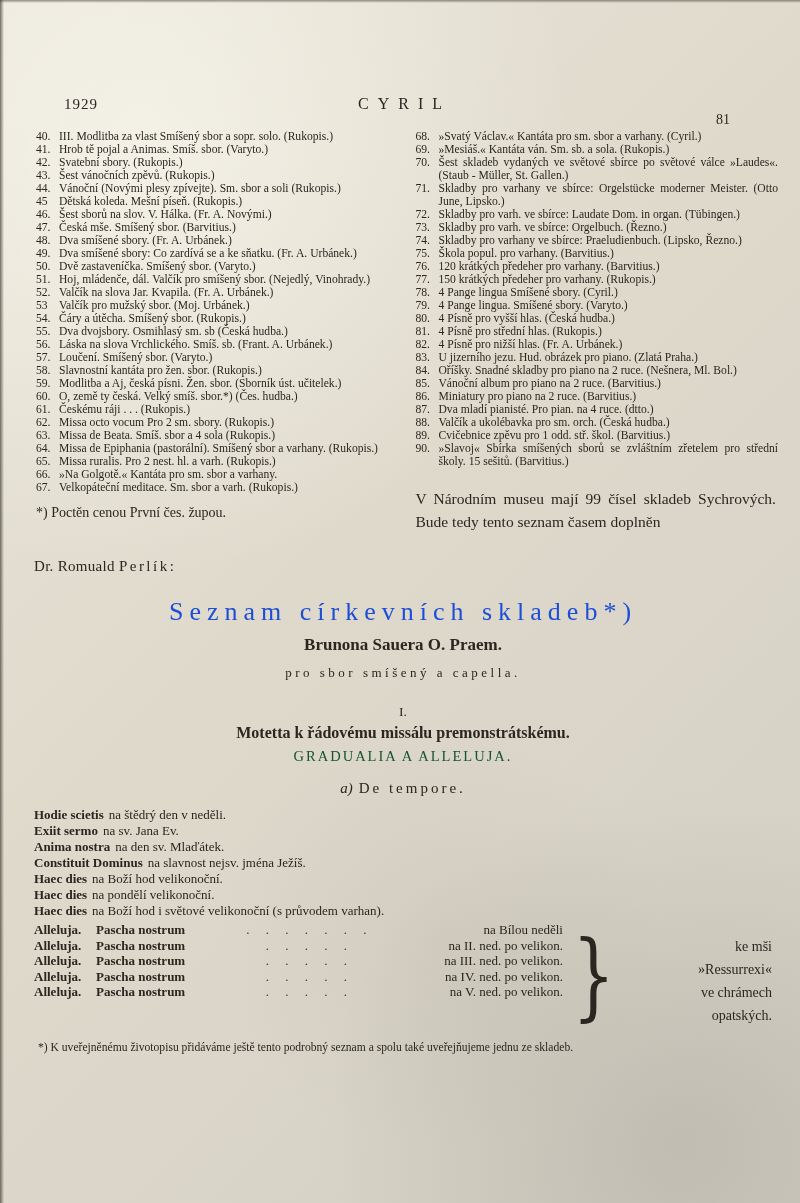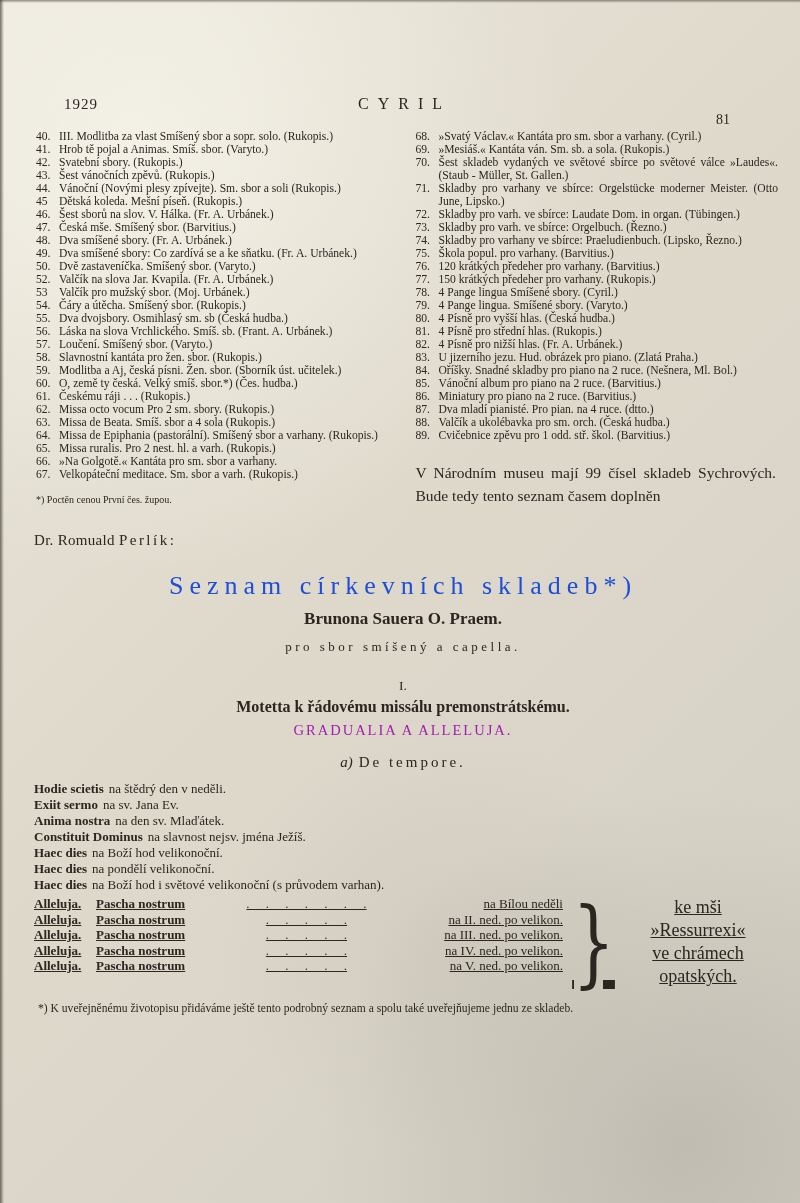--- a/index.html
+++ b/index.html
@@ -25,55 +25,55 @@
   .header .journal{position:absolute;left:50%;top:-1px;transform:translateX(-50%);
     font-size:16px;letter-spacing:9px;padding-left:9px;}
   .header .pageno{position:absolute;right:6px;top:2px;font-size:14px;margin-top:14px;}
 
   
   .columns{display:flex;gap:15px;margin:14px 20px 0 36px;}
   .col{flex:1;min-width:0;}
   .witem{display:flex;font-size:11.6px;line-height:13px;}
   .witem .num{flex:0 0 23px;white-space:nowrap;}
   .witem .txt{flex:1;text-align:justify;padding-right:2px;}
-  .left-footnote{margin-top:12px;font-size:10px;line-height:13px;}
+  .left-footnote{margin-top:12px;font-size:14px;line-height:13px;}
   .museum-note{margin-top:19px;font-size:15.5px;line-height:23px;
     text-align:justify;padding-right:4px;}
 
   
   .article{margin:25px 28px 0 34px;}
   .author{font-size:15px;letter-spacing:.3px;}
   .author .spaced{letter-spacing:2.5px;}
   .main-title{text-align:center;margin-top:22px;font-size:26px;
     letter-spacing:6px;font-weight:500;color:#1d4ed8;}
   .subtitle{text-align:center;margin-top:8px;font-size:17px;font-weight:bold;}
   .capella{text-align:center;margin-top:10px;font-size:13px;letter-spacing:3.5px;}
   .roman{text-align:center;margin-top:23px;font-size:13.5px;}
   .section-title{text-align:center;margin-top:4px;font-size:16px;font-weight:bold;}
-  .section-sub{text-align:center;margin-top:6px;font-size:14.5px;letter-spacing:2px;color:#a21caf;}
+  .section-sub{text-align:center;margin-top:6px;font-size:14.5px;letter-spacing:2px;color:#14532d;}
   .part-label{text-align:center;margin-top:15px;font-size:15px;}
   .part-label .it{font-style:italic;margin-right:6px;}
   .part-label .sp{letter-spacing:3px;}
 
   .entries{margin-top:10px;}
   .entry{font-size:13px;line-height:16px;}
   .entry .lead{font-weight:bold;margin-right:5px;}
 
-  .alleluja-wrap{display:flex;align-items:stretch;margin-top:3px;text-decoration:underline;}
+  .alleluja-wrap{display:flex;align-items:stretch;margin-top:3px;}
   .al-rows{width:600px;}
   .al-row{display:flex;font-size:13px;line-height:15.6px;}
   .al-row .l1{font-weight:bold;flex:0 0 62px;}
   .al-row .l2{font-weight:bold;flex:0 0 122px;}
   .al-row .dots{flex:1;text-align:center;word-spacing:13px;color:#3a352c;overflow:hidden;white-space:nowrap;}
   .al-row .rest{flex:0 0 168px;text-align:right;white-space:nowrap;}
   .brace{flex:0 0 34px;display:flex;align-items:center;justify-content:center;}
   .brace span{font-size:96px;line-height:78px;transform:scaleX(.7);
     font-family:"DejaVu Serif",serif;color:#2b2620;}
-  .al-note{flex:0 0 148px;align-self:center;text-align:center;
-    font-size:18px;line-height:23px;}
+  .al-note{flex:0 0 148px;align-self:center;text-align:right;
+    font-size:14px;line-height:23px;margin-top:13px;}
   .al-note span{display:block;}
 
   .bottom-footnote{margin:14px 26px 0 38px;font-size:11.6px;line-height:14px;
     padding-left:17px;text-indent:-17px;text-align:justify;}
 </style>
 </head>
 <body>
 
 <div class="edge-left"></div>
 <div class="edge-top"></div>
@@ -113,21 +113,21 @@
           <span class="txt">Vánoční (Novými plesy zpívejte). Sm. sbor a soli (Rukopis.)</span>
         </div>
 
         <div class="witem">
           <span class="num">45</span>
           <span class="txt">Dětská koleda. Mešní píseň. (Rukopis.)</span>
         </div>
 
         <div class="witem">
           <span class="num">46.</span>
-          <span class="txt">Šest sborů na slov. V. Hálka. (Fr. A. Urbánek.)</span>
+          <span class="txt">Šest sborů na slov. V. Hálka. (Fr. A. Novými.)</span>
         </div>
 
         <div class="witem">
           <span class="num">47.</span>
           <span class="txt">Česká mše. Smíšený sbor. (Barvitius.)</span>
         </div>
 
         <div class="witem">
           <span class="num">48.</span>
           <span class="txt">Dva smíšené sbory. (Fr. A. Urbánek.)</span>
@@ -136,20 +136,24 @@
         <div class="witem">
           <span class="num">49.</span>
           <span class="txt">Dva smíšené sbory: Co zardívá se a ke sňatku. (Fr. A. Urbánek.)</span>
         </div>
 
         <div class="witem">
           <span class="num">50.</span>
           <span class="txt">Dvě zastaveníčka. Smíšený sbor. (Varyto.)</span>
         </div>
 
+        <div class="witem">
+          <span class="num">51.</span>
+          <span class="txt">Hoj, mládenče, dál. Valčík pro smíšený sbor. (Nejedlý, Vinohrady.)</span>
+        </div>
 
         <div class="witem">
           <span class="num">52.</span>
           <span class="txt">Valčík na slova Jar. Kvapila. (Fr. A. Urbánek.)</span>
         </div>
 
         <div class="witem">
           <span class="num">53</span>
           <span class="txt">Valčík pro mužský sbor. (Moj. Urbánek.)</span>
         </div>
@@ -333,20 +337,24 @@
         <div class="witem">
           <span class="num">88.</span>
           <span class="txt">Valčík a ukolébavka pro sm. orch. (Česká hudba.)</span>
         </div>
 
         <div class="witem">
           <span class="num">89.</span>
           <span class="txt">Cvičebnice zpěvu pro 1 odd. stř. škol. (Barvitius.)</span>
         </div>
 
+        <div class="witem">
+          <span class="num">90.</span>
+          <span class="txt">»Slavoj« Sbírka smíšených sborů se zvláštním zřetelem pro střední školy. 15 sešitů. (Barvitius.)</span>
+        </div>
       </div>
     <div class="museum-note">V Národním museu mají 99 čísel skladeb Sychrových. Bude tedy tento seznam časem doplněn</div>
   </div>
 </div>
 
 <div class="article">
   <div class="author">
     <span>Dr. Romuald</span>
     <span class="spaced">Perlík:</span>
   </div>

